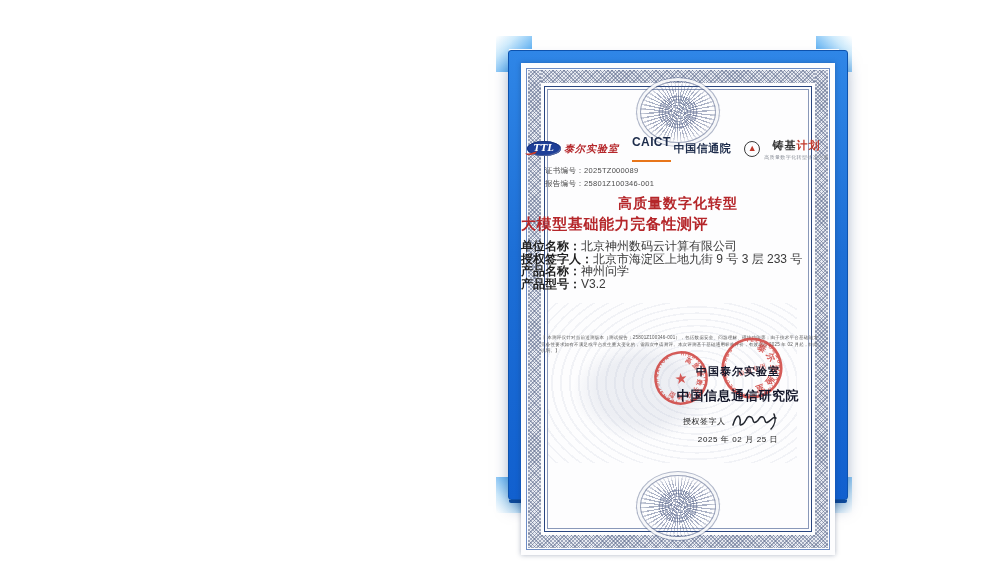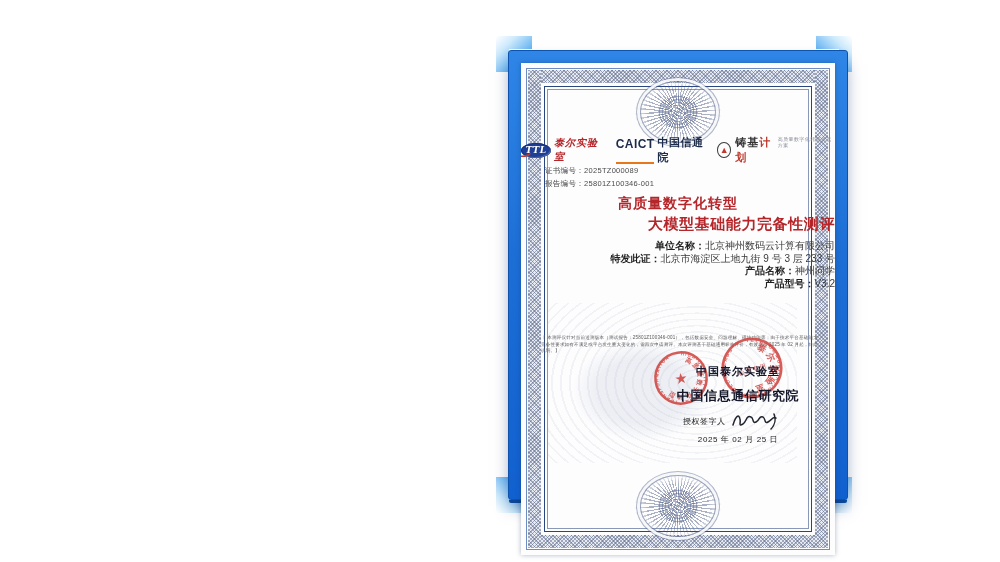--- a/index.html
+++ b/index.html
@@ -76,38 +76,38 @@
   .ttl-oval::after { content:""; position:absolute; left:-2px; bottom:1px; width:12px; height:4px;
               border-radius:50%; border-bottom:2px solid #c0392b; transform:rotate(-12deg); }
   .ttl-cn { color:#b5262a; font:italic 700 10px "DejaVu Serif", serif; letter-spacing:1px; }
   .caict-abbr { color:#1c2b4a; font-weight:800; font-size:12px; letter-spacing:.4px;
                 border-bottom:2px solid #e8761a; padding-bottom:11px; }
   .caict-cn { color:#1c2b4a; font-weight:700; font-size:11px; letter-spacing:.5px; }
   .zhuji { display:flex; align-items:center; gap:4px; }
   .zhuji-icon { width:16px; height:16px; border:1.6px solid #3a3a3a; border-radius:50%;
                 display:flex; align-items:center; justify-content:center;
                 color:#c0392b; font-size:9px; font-weight:800; line-height:1; }
-  .zhuji-texts { display:flex; align-items:flex-start; }
+  .zhuji-texts { display:flex; flex-direction:column; align-items:center; }
   .zhuji-name { font-size:11px; font-weight:800; letter-spacing:1px; }
   .zhuji-name .dark { color:#333; } .zhuji-name .red { color:#c0392b; }
   .zhuji-tagline { font-size:5px; color:#8a8f98; letter-spacing:.4px; margin-top:1px; }
 
   
   .numbers { position:absolute; left:24px; top:101px; font-size:7.5px; color:#4b4b4b;
              line-height:13px; letter-spacing:.3px; }
 
   
   .title1 { position:absolute; left:0; right:0; top:132px; text-align:center;
             color:#b5262a; font-size:14px; font-weight:800; letter-spacing:1px; }
-  .title2 { position:absolute; left:0; right:0; top:152px; text-align:right;
+  .title2 { position:absolute; left:0; right:0; top:152px; text-align:left;
             color:#b5262a; font-size:15px; font-weight:800; letter-spacing:.6px; }
 
   
-  .fields { position:absolute; left:0; right:0; top:177px; text-align:right;
-            font-size:10px; line-height:12.5px; color:#3a3a3a; }
+  .fields { position:absolute; left:0; right:0; top:177px; text-align:left;
+            font-size:12px; line-height:12.5px; color:#3a3a3a; }
   .fields b { color:#1f1f1f; }
 
   
   .body-par { position:absolute; left:22px; right:20px; top:239px;
               font-size:8px; line-height:13.5px; color:#2e2e2e; text-align:justify;
               text-indent:2em; }
   .body-par .product { text-decoration:underline; text-underline-offset:1.5px; }
 
   .footnote { position:absolute; left:20px; right:17px; top:272px;
               font-size:4.5px; line-height:6.5px; color:#5a5a5a; text-align:justify;
@@ -185,21 +185,21 @@
     <div class="numbers">
       <div><span>证书编号：</span><span>2025TZ000089</span></div>
       <div><span>报告编号：</span><span>25801Z100346-001</span></div>
     </div>
 
     <div class="title1">高质量数字化转型</div>
     <div class="title2">大模型基础能力完备性测评</div>
 
     <div class="fields">
       <div><b>单位名称：</b><span>北京神州数码云计算有限公司</span></div>
-      <div><b>特发此证：</b><span>北京市海淀区上地九街 9 号 3 层 233 号</span></div>
+      <div><b>授权签字人：</b><span>北京市海淀区上地九街 9 号 3 层 233 号</span></div>
       <div><b>产品名称：</b><span>神州问学</span></div>
       <div><b>产品型号：</b><span>V3.2</span></div>
     </div>
 
 
     <div class="footnote">【 本测评仅针对当前送测版本（测试报告：25801Z100346-001），包括数据安全、问题理解、模块功能等；由于技术平台基础能力完备性要求如有不满足或平台发生重大变化的，需再次申请测评。本次评测基于基础通用标准评价，有效期自 2025 年 02 月起，特此说明。】</div>
 
     <svg class="stamp stamp-left" width="58" height="58" viewBox="0 0 60 60">
       <defs>
         <path id="lp-out" d="M30,6.5 a23.5,23.5 0 1 1 -0.01,0"></path>

